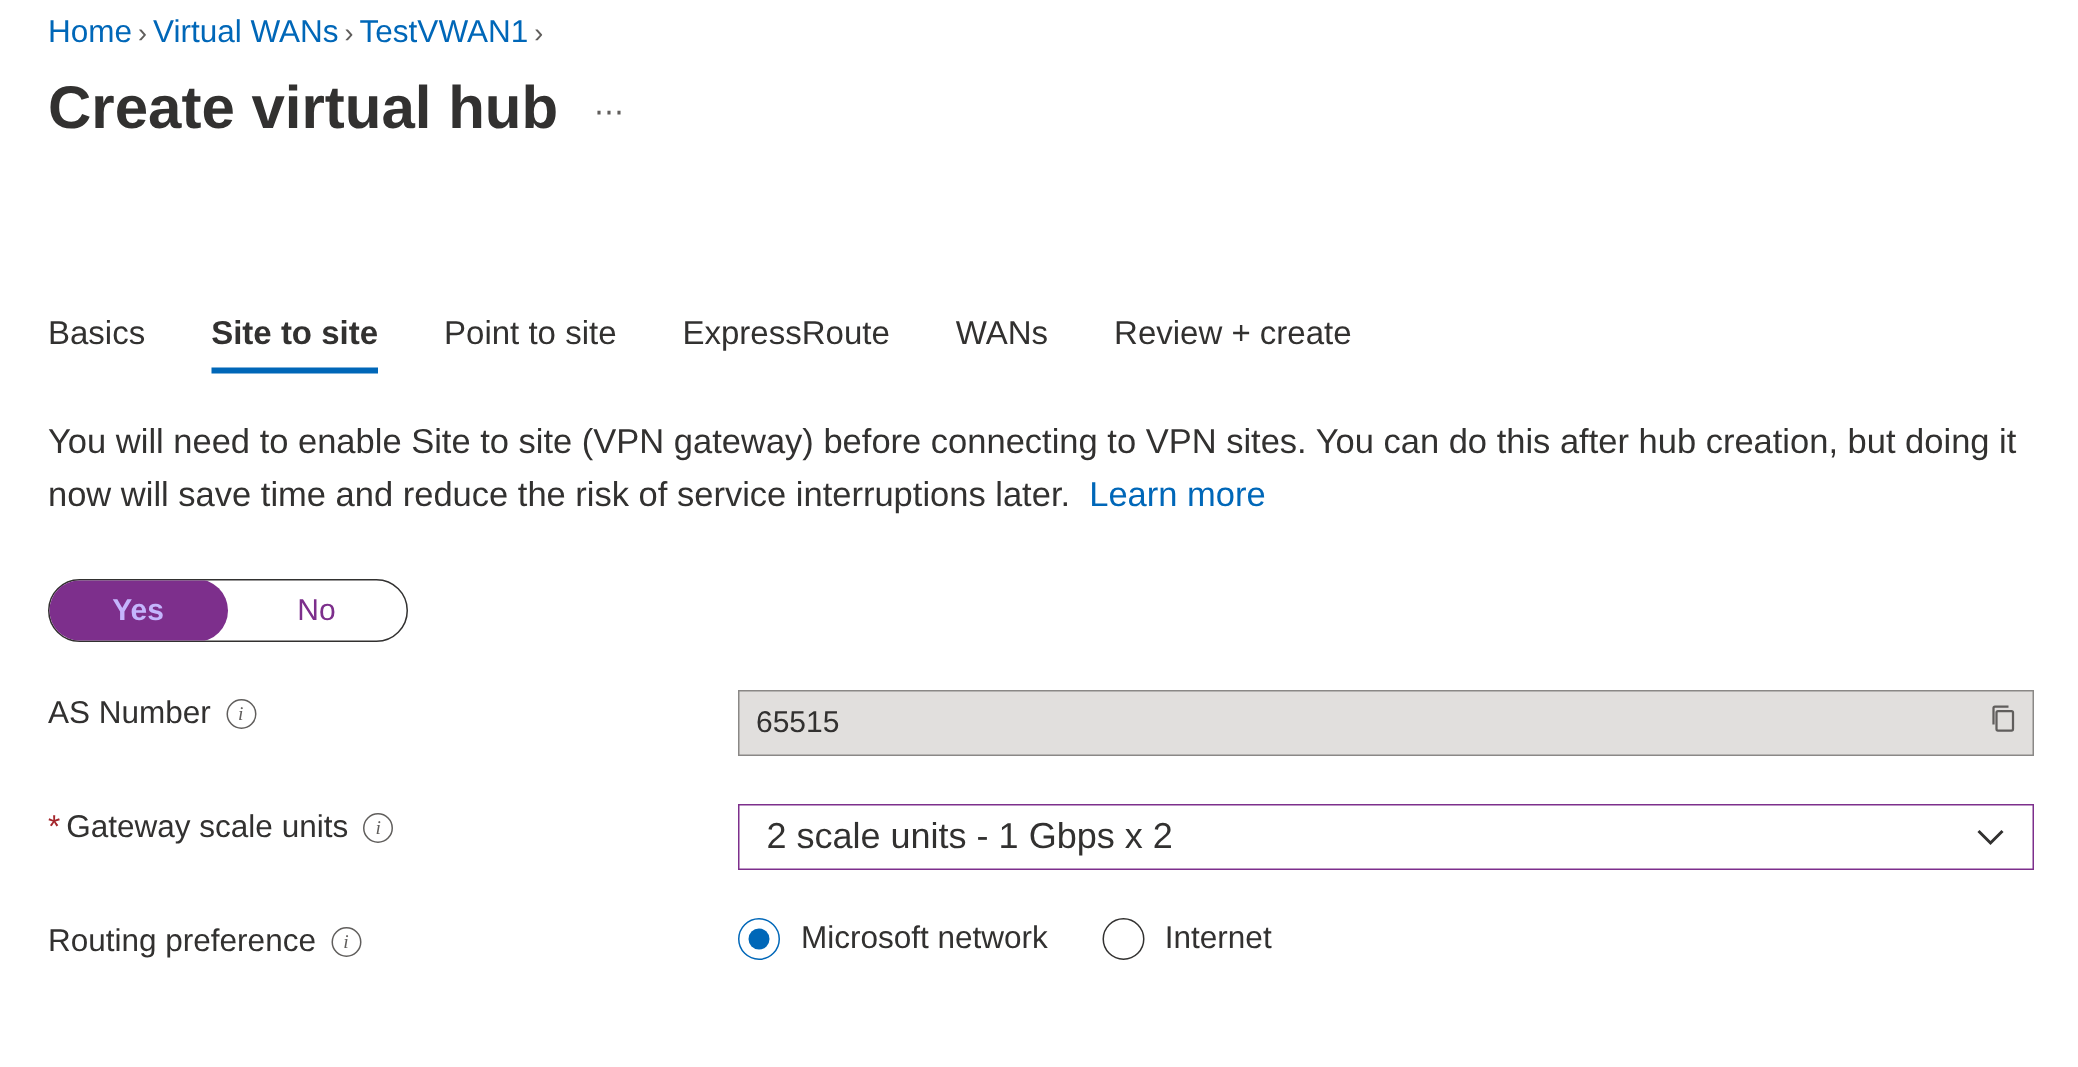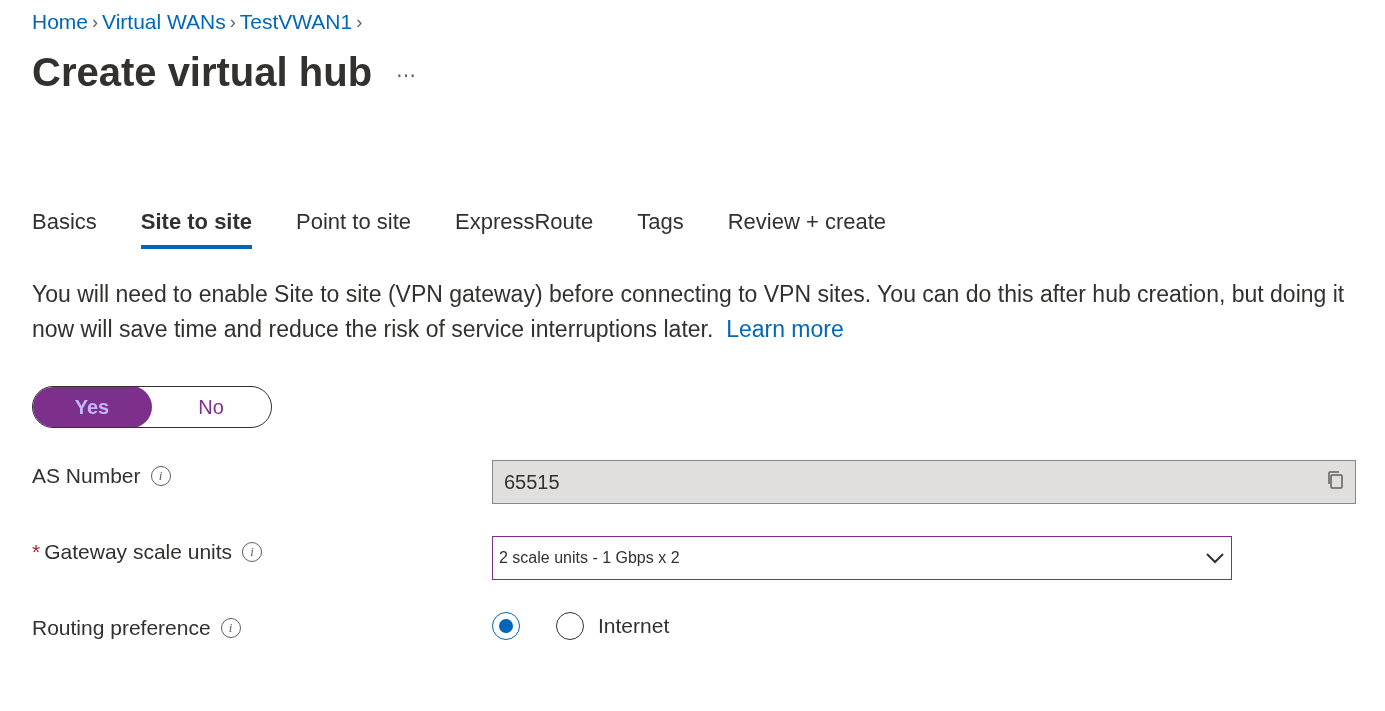--- a/index.html
+++ b/index.html
@@ -148,26 +148,26 @@
     color: #323130;
     display:flex;
     align-items:center;
     justify-content:space-between;
   }
   .copy-icon {
     color: #605e5c;
     cursor: pointer;
   }
   .dropdown {
-    width: 740px;
+    width: 864px;
     height: 44px;
     border: 1px solid #7d2f8c;
     background: #fff;
-    font-size: 16px;
-    padding: 0 6px;
+    font-size: 24px;
+    padding: 0 18px;
     color: #323130;
     display:flex;
     align-items:center;
     justify-content:space-between;
     cursor: pointer;
   }
   .chevron {
     font-size: 18px;
   }
   .radio-group {
@@ -216,21 +216,21 @@
 <div class="title-row">
   <h1 class="page-title">Create virtual hub</h1>
   <span class="more-icon">⋯</span>
 </div>
 
 <div class="tabs">
   <div class="tab">Basics</div>
   <div class="tab active">Site to site</div>
   <div class="tab">Point to site</div>
   <div class="tab">ExpressRoute</div>
-  <div class="tab">Tags</div>
+  <div class="tab">WANs</div>
   <div class="tab">Review + create</div>
 </div>
 
 <p class="description">
   <span>You will need to enable Site to site (VPN gateway) before connecting to VPN sites. You can do this after hub creation, but doing it now will save time and reduce the risk of service interruptions later.</span>
   &nbsp;<a class="learn-more">Learn more</a>
 </p>
 
 <div class="form-row">
   <div class="form-control">
@@ -281,20 +281,21 @@
   <div class="form-label">
     <span>Routing preference</span>
     <span class="info-icon">i</span>
   </div>
   <div class="form-control">
     <div class="radio-group">
       <label class="radio-opt">
         <span class="radio-circle checked">
             <span class="radio-dot"></span>
           </span>
+        <span>Microsoft network</span>
       </label>
       <label class="radio-opt">
         <span class="radio-circle"></span>
         <span>Internet</span>
       </label>
     </div>
   </div>
 </div>
 
 </body></html>

